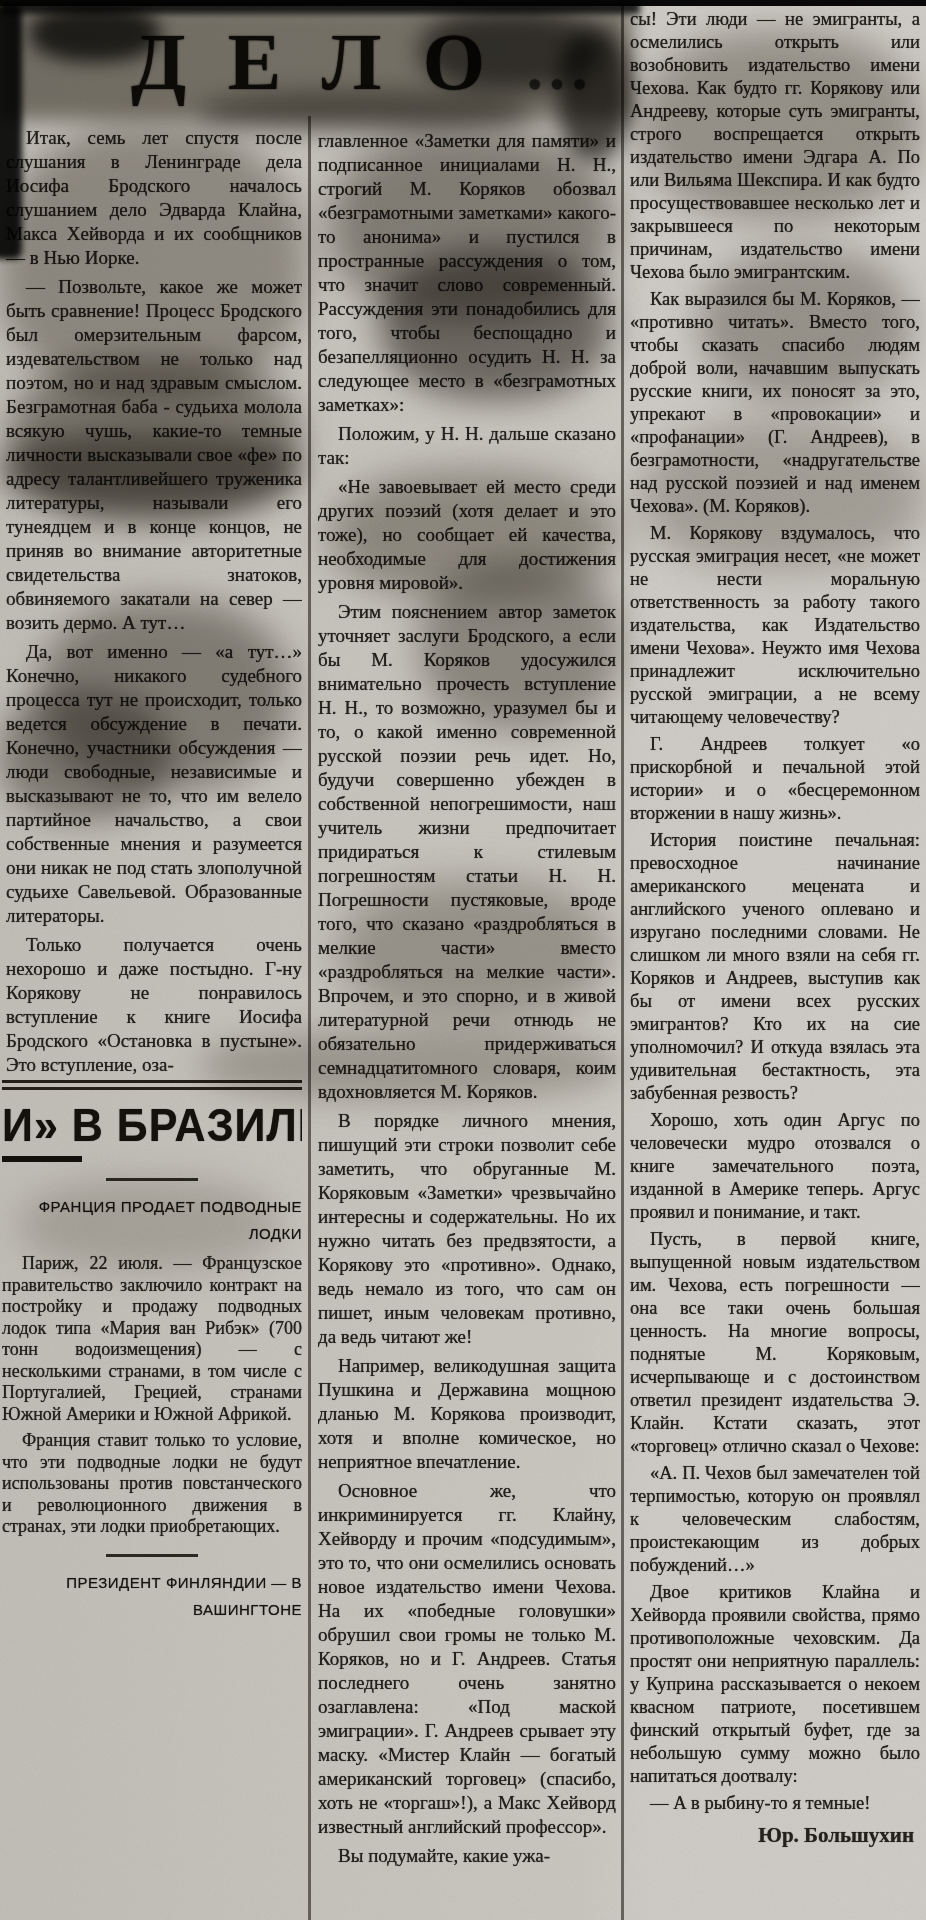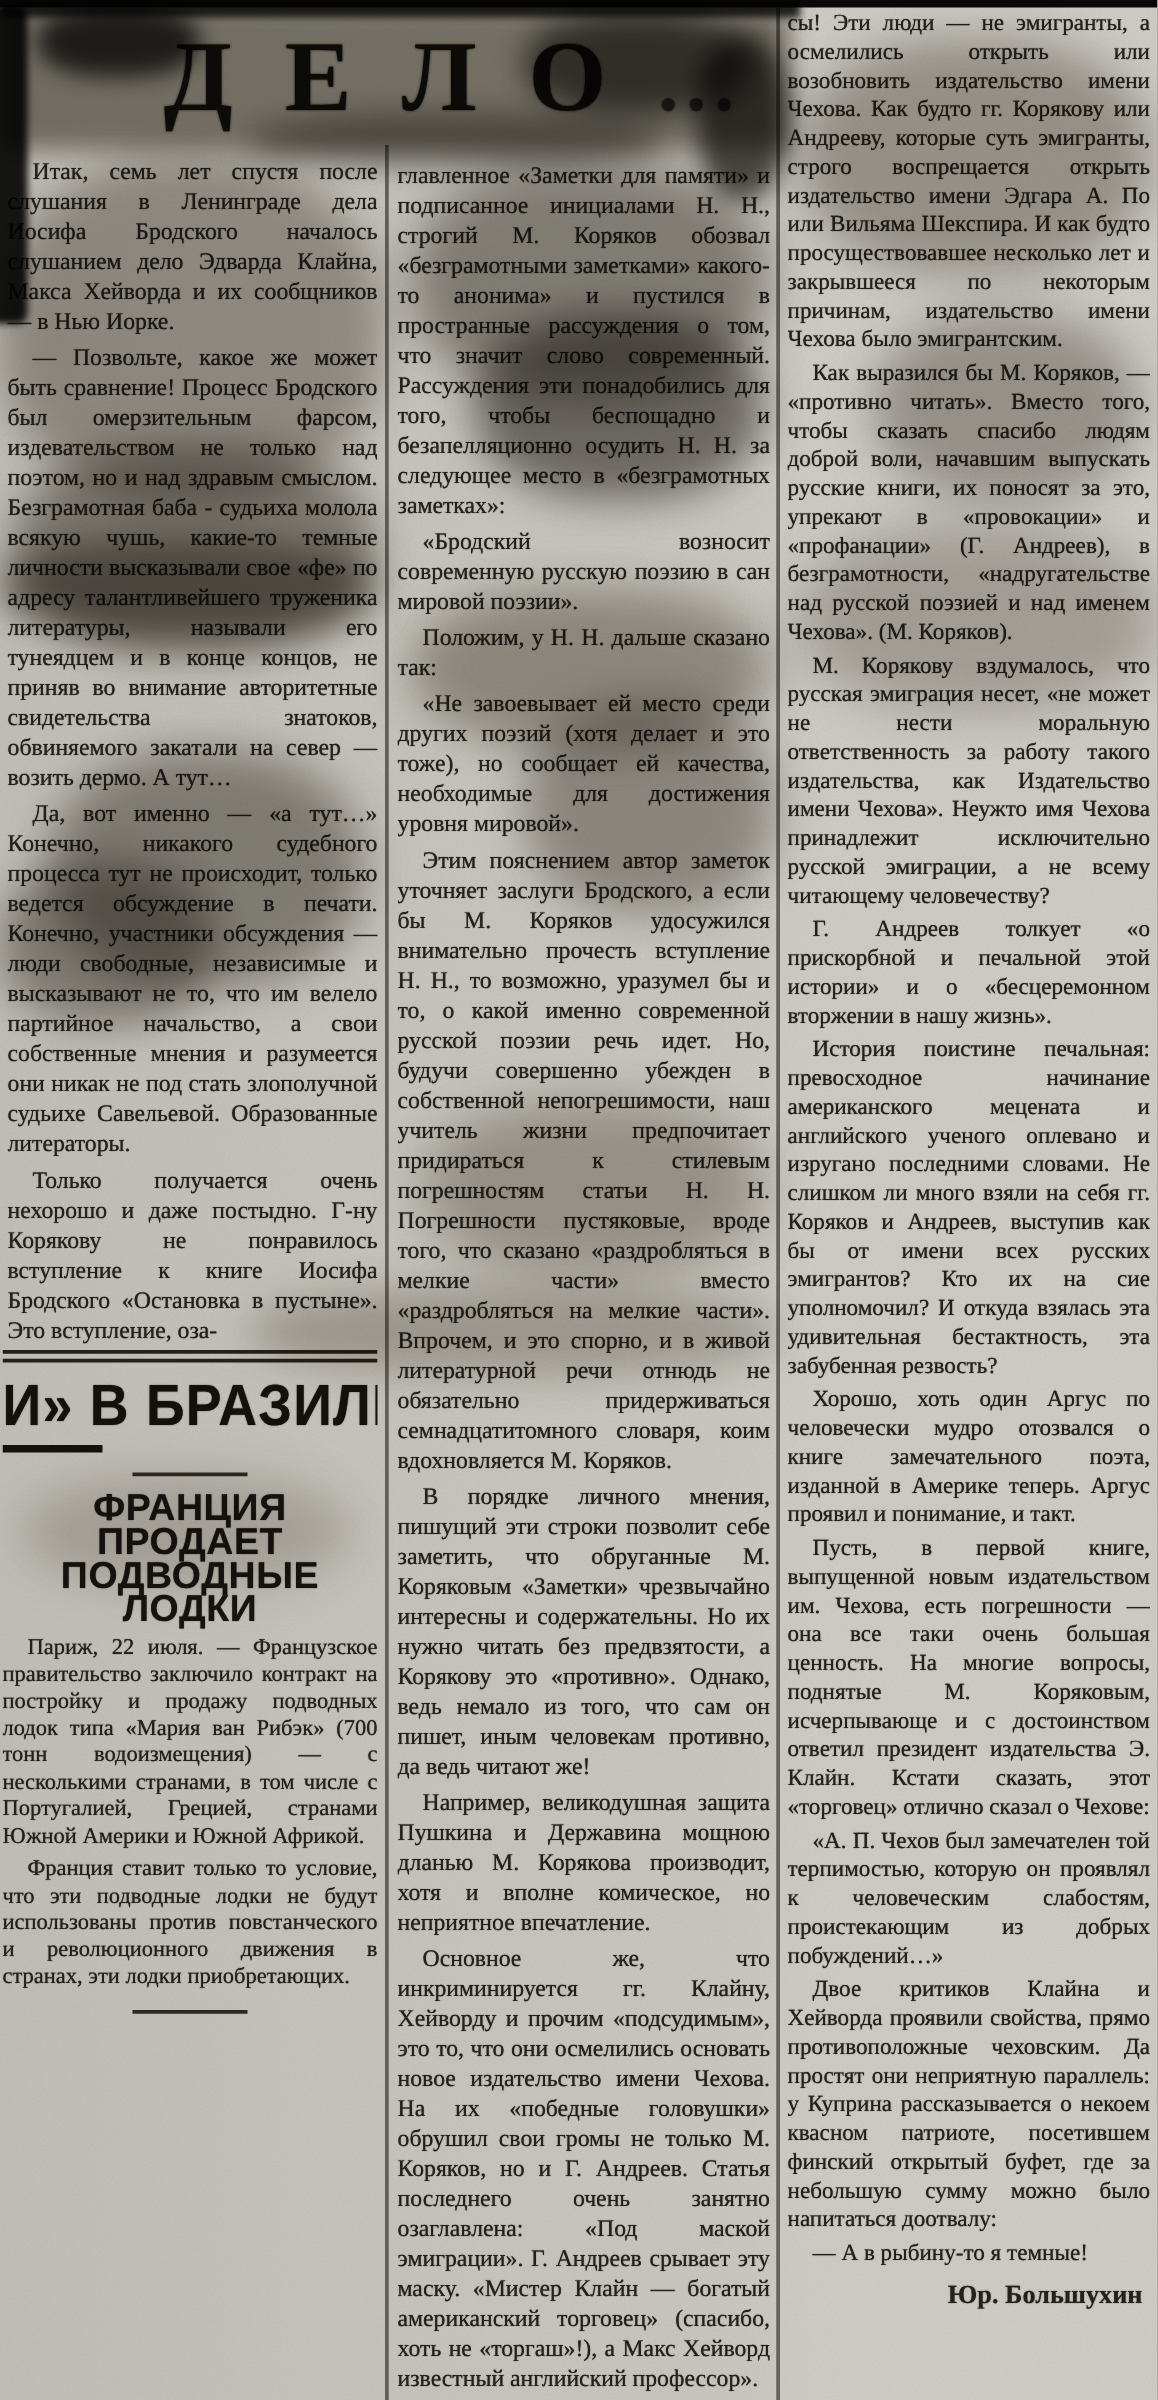--- a/index.html
+++ b/index.html
@@ -28,23 +28,23 @@
   .hrule-double{height:3px;background:#241f18;margin:0 0 4px 0;}
   .brazil-head{
     font-family:"Liberation Sans", sans-serif;font-weight:bold;
     font-size:43px;line-height:46px;letter-spacing:1px;color:#14110c;
     margin:10px 0 4px 0;white-space:nowrap;transform:scaleY(1.08);transform-origin:left top;
     text-shadow:0 0 1px rgba(0,0,0,.7);
   }
   .brazil-underline{width:80px;height:6px;background:#14110c;margin:10px 0 14px 0;}
   .sep-rule{width:92px;height:3px;background:#2c2822;margin:16px auto 12px auto;}
   .news-head{
-    font-family:"Liberation Sans", sans-serif;font-weight:bold;
-    font-size:30px;line-height:27px;letter-spacing:.5px;color:#17140f;
-    margin:0 0 6px 0;text-align:center;text-shadow:0 0 1px rgba(0,0,0,.6);
+    font-family:"Liberation Sans", sans-serif;font-weight:normal;
+    font-size:15px;line-height:27px;letter-spacing:.5px;color:#17140f;
+    margin:0 0 6px 0;text-align:right;text-shadow:0 0 1px rgba(0,0,0,.6);
   }
   .signature{font-weight:bold;font-size:21px;text-align:right;padding-right:6px;margin-top:8px;
              text-shadow:0 0 1px rgba(0,0,0,.6);}
   .stain{position:absolute;mix-blend-mode:multiply;pointer-events:none;border-radius:45%;}
   .grain{position:absolute;left:0;top:0;opacity:.13;mix-blend-mode:multiply;pointer-events:none;}
 </style>
 </head>
 <body>
 
 <div class="page">
@@ -64,25 +64,25 @@
   <div class="col" id="col1-bottom" style="left:2px;top:1080px;width:300px;height:840px;">
     <div class="hrule-double"></div>
     <div class="hrule-double"></div>
     <div class="brazil-head">И» В БРАЗИЛИИ</div>
     <div class="brazil-underline"></div>
     <div class="sep-rule"></div>
     <div class="news-head">ФРАНЦИЯ ПРОДАЕТ ПОДВОДНЫЕ ЛОДКИ</div>
     <p class="brief-par">Париж, 22 июля. — Французское правительство заключило контракт на постройку и продажу подводных лодок типа «Мария ван Рибэк» (700 тонн водоизмещения) — с несколькими странами, в том числе с Португалией, Грецией, странами Южной Америки и Южной Африкой.</p>
     <p class="brief-par">Франция ставит только то условие, что эти подводные лодки не будут использованы против повстанческого и революционного движения в странах, эти лодки приобретающих.</p>
     <div class="sep-rule"></div>
+    <div class="news-head">ПРЕЗИДЕНТ ФИНЛЯНДИИ — В ВАШИНГТОНЕ</div>
   </div>
 
   <div class="col" id="col2" style="left:318px;top:129px;width:298px;height:1804px;">
     <p class="noindent">главленное «Заметки для памяти» и подписанное инициалами Н. Н., строгий М. Коряков обозвал «безграмотными заметками» какого-то анонима» и пустился в пространные рассуждения о том, что значит слово современный. Рассуждения эти понадобились для того, чтобы беспощадно и безапелляционно осудить Н. Н. за следующее место в «безграмотных заметках»:</p>
-    <p>«Бродский возносит современную русскую поэзию в сан мировой поэзии».</p>
     <p>Положим, у Н. Н. дальше сказано так:</p>
     <p>«Не завоевывает ей место среди других поэзий (хотя делает и это тоже), но сообщает ей качества, необходимые для достижения уровня мировой».</p>
     <p>Этим пояснением автор заметок уточняет заслуги Бродского, а если бы М. Коряков удосужился внимательно прочесть вступление Н. Н., то возможно, уразумел бы и то, о какой именно современной русской поэзии речь идет. Но, будучи совершенно убежден в собственной непогрешимости, наш учитель жизни предпочитает придираться к стилевым погрешностям статьи Н. Н. Погрешности пустяковые, вроде того, что сказано «раздробляться в мелкие части» вместо «раздробляться на мелкие части». Впрочем, и это спорно, и в живой литературной речи отнюдь не обязательно придерживаться семнадцатитомного словаря, коим вдохновляется М. Коряков.</p>
     <p>В порядке личного мнения, пишущий эти строки позволит себе заметить, что обруганные М. Коряковым «Заметки» чрезвычайно интересны и содержательны. Но их нужно читать без предвзятости, а Корякову это «противно». Однако, ведь немало из того, что сам он пишет, иным человекам противно, да ведь читают же!</p>
     <p>Например, великодушная защита Пушкина и Державина мощною дланью М. Корякова производит, хотя и вполне комическое, но неприятное впечатление.</p>
     <p>Основное же, что инкриминируется гг. Клайну, Хейворду и прочим «подсудимым», это то, что они осмелились основать новое издательство имени Чехова. На их «победные головушки» обрушил свои громы не только М. Коряков, но и Г. Андреев. Статья последнего очень занятно озаглавлена: «Под маской эмиграции». Г. Андреев срывает эту маску. «Мистер Клайн — богатый американский торговец» (спасибо, хоть не «торгаш»!), а Макс Хейворд известный английский профессор».</p>
     <p>Вы подумайте, какие ужа-</p>
   </div>
 
   <div class="col" id="col3" style="left:630px;top:8px;width:290px;height:1912px;">

